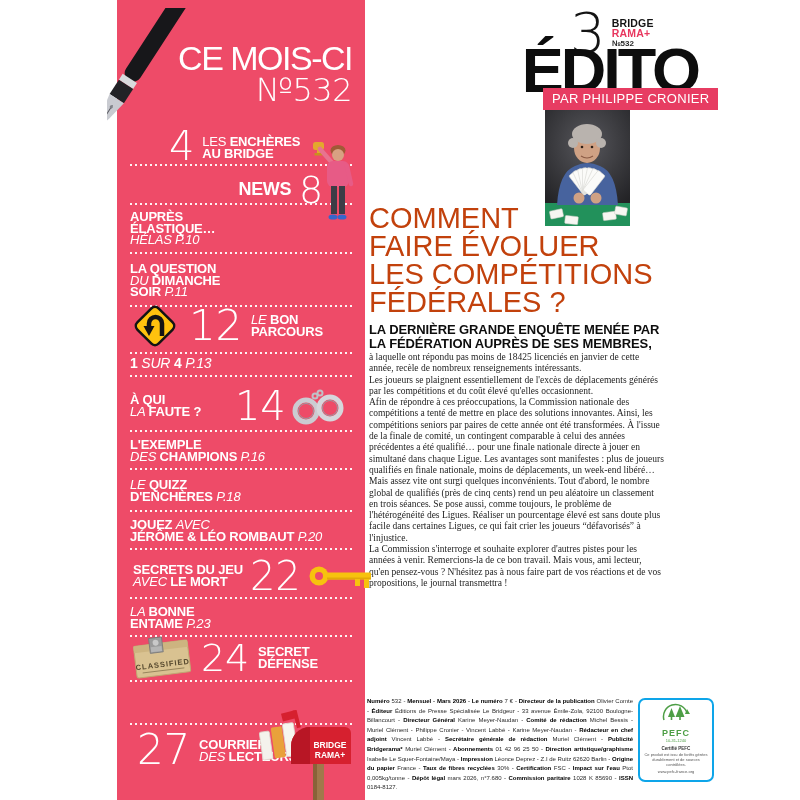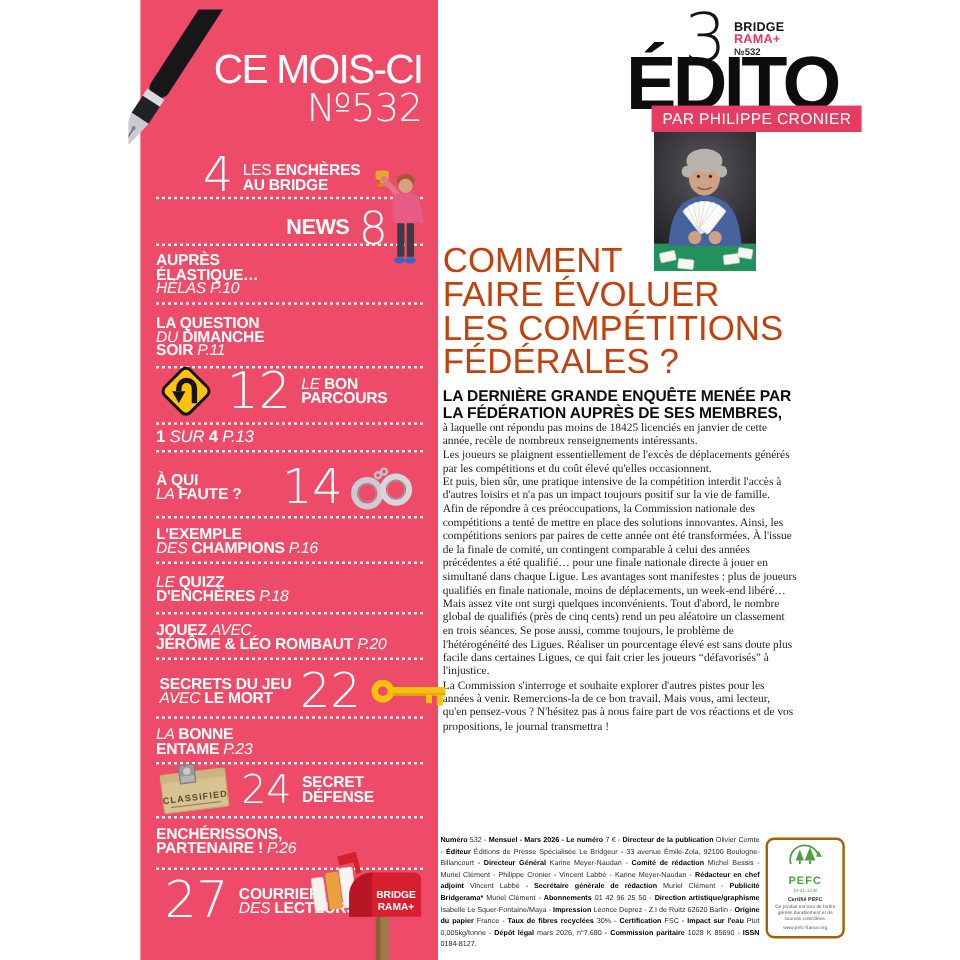--- a/index.html
+++ b/index.html
@@ -40,21 +40,21 @@
   #lead{position:absolute;left:369px;top:323px;width:304px;font-size:13px;line-height:13.6px;
         font-weight:bold;color:#0d0d0d;letter-spacing:-.1px}
   #body-text{position:absolute;left:369px;top:352px;width:295px;font-family:"Liberation Serif",serif;
              font-size:9.5px;line-height:11.3px;color:#1d1d1d}
   #body-text p{margin:0}
 
   
   #masthead{position:absolute;left:367px;top:697px;width:266px;font-size:6px;line-height:9.6px;
             color:#2b2b2b;text-align:justify}
   #masthead .s-b{color:#000}
-  #pefc{position:absolute;left:638px;top:698px;width:66px;height:84px;border:2px solid #a16207;border-radius:7px;
+  #pefc{position:absolute;left:638px;top:698px;width:76px;height:84px;border:2px solid #0ea5e9;border-radius:7px;
         background:#fff;text-align:center;padding:3px 2px;box-sizing:border-box}
   #pefc .pefc-name{color:#4d9e45;font-weight:bold;font-size:9px;letter-spacing:1px;line-height:9px}
   #pefc .pefc-code{color:#4d9e45;font-size:4px;line-height:5px}
   #pefc .pefc-cert{font-size:4.5px;font-weight:bold;color:#333;margin-top:3px;line-height:5px}
   #pefc .pefc-desc{font-size:4px;color:#555;line-height:4.8px;margin-top:2px}
   #pefc .pefc-url{font-size:4px;color:#555;margin-top:3px;line-height:4.5px}
 </style>
 </head>
 <body>
 
@@ -206,32 +206,28 @@
         <g transform="rotate(-7 31 23)">
           <rect x="4" y="8" width="54" height="32" rx="2" fill="#d9c291" stroke="#bfa873" stroke-width="1"></rect>
           <rect x="4" y="8" width="54" height="7" fill="#cdb480"></rect>
           <rect x="20" y="2" width="13" height="15" fill="#9a9a9a" stroke="#777" stroke-width="0.8"></rect>
           <circle cx="26.5" cy="7" r="3" fill="#c9c9c9"></circle>
           <rect x="21" y="11" width="11" height="5" fill="#b5b5b5"></rect>
           <text x="31" y="32" text-anchor="middle" font-family="Liberation Sans, sans-serif" font-size="7.5" font-weight="bold" letter-spacing="1" fill="#55482e">CLASSIFIED</text>
           <line x1="10" y1="35.5" x2="52" y2="35.5" stroke="#8c7a52" stroke-width="0.8"></line>
         </g>
       </svg>
-      <span class="num" style="margin-left:8px;font-size:33px">24</span>
+      <span class="num" style="margin-left:8px;font-size:38px">24</span>
       <span style="margin-left:9px">
         <div class="l"><span>SECRET</span></div>
         <div class="l"><span>DÉFENSE</span></div>
       </span>
     </div>
     <div class="sep" style="top:680px"></div>
 
-    <div class="toc-item" style="left:13px;top:689px">
-      <div class="l"><span>ENCHÉRISSONS,</span></div>
-      <div class="l"><span>PARTENAIRE ! </span><span class="s-li">P.26</span></div>
-    </div>
     <div class="sep" style="top:723px"></div>
 
     <div class="toc-item row" style="left:20px;top:732px">
       <span class="num" style="font-size:42px">27</span>
       <span style="margin-left:9px;padding-top:2px">
         <div class="l"><span>COURRIER</span></div>
         <div class="l"><span class="s-li">DES </span><span>LECTEURS</span></div>
       </span>
     </div>
 
@@ -309,21 +305,20 @@
     <div>FAIRE ÉVOLUER</div>
     <div>LES COMPÉTITIONS</div>
     <div>FÉDÉRALES ?</div>
   </div>
 
   <div id="lead">LA DERNIÈRE GRANDE ENQUÊTE MENÉE PAR LA FÉDÉRATION AUPRÈS DE SES MEMBRES,</div>
 
   <div id="body-text">
     <p>à laquelle ont répondu pas moins de 18425 licenciés en janvier de cette année, recèle de nombreux renseignements intéressants.</p>
     <p>Les joueurs se plaignent essentiellement de l'excès de déplacements générés par les compétitions et du coût élevé qu'elles occasionnent.</p>
-    <p>Et puis, bien sûr, une pratique intensive de la compétition interdit l'accès à d'autres loisirs et n'a pas un impact toujours positif sur la vie de famille.</p>
     <p>Afin de répondre à ces préoccupations, la Commission nationale des compétitions a tenté de mettre en place des solutions innovantes. Ainsi, les compétitions seniors par paires de cette année ont été transformées. À l'issue de la finale de comité, un contingent comparable à celui des années précédentes a été qualifié… pour une finale nationale directe à jouer en simultané dans chaque Ligue. Les avantages sont manifestes : plus de joueurs qualifiés en finale nationale, moins de déplacements, un week-end libéré… Mais assez vite ont surgi quelques inconvénients. Tout d'abord, le nombre global de qualifiés (près de cinq cents) rend un peu aléatoire un classement en trois séances. Se pose aussi, comme toujours, le problème de l'hétérogénéité des Ligues. Réaliser un pourcentage élevé est sans doute plus facile dans certaines Ligues, ce qui fait crier les joueurs “défavorisés” à l'injustice.</p>
     <p>La Commission s'interroge et souhaite explorer d'autres pistes pour les années à venir. Remercions-la de ce bon travail. Mais vous, ami lecteur, qu'en pensez-vous ? N'hésitez pas à nous faire part de vos réactions et de vos propositions, le journal transmettra !</p>
   </div>
 
   <div id="masthead"><span class="s-b">Numéro </span><span>532 - </span><span class="s-b">Mensuel - Mars 2026 - Le numéro </span><span>7 € - </span><span class="s-b">Directeur de la publication </span><span>Olivier Comte - </span><span class="s-b">Éditeur </span><span>Éditions de Presse Spécialisée Le Bridgeur - 33 avenue Émile-Zola, 92100 Boulogne-Billancourt - </span><span class="s-b">Directeur Général </span><span>Karine Meyer-Naudan - </span><span class="s-b">Comité de rédaction </span><span>Michel Bessis - Muriel Clément - Philippe Cronier - Vincent Labbé - Karine Meyer-Naudan - </span><span class="s-b">Rédacteur en chef adjoint </span><span>Vincent Labbé - </span><span class="s-b">Secrétaire générale de rédaction </span><span>Muriel Clément - </span><span class="s-b">Publicité Bridgerama* </span><span>Muriel Clément - </span><span class="s-b">Abonnements </span><span>01 42 96 25 50 - </span><span class="s-b">Direction artistique/graphisme </span><span>Isabelle Le Squer-Fontaine/Maya - </span><span class="s-b">Impression </span><span>Léonce Deprez - Z.I de Ruitz 62620 Barlin - </span><span class="s-b">Origine du papier </span><span>France - </span><span class="s-b">Taux de fibres recyclées </span><span>30% - </span><span class="s-b">Certification </span><span>FSC - </span><span class="s-b">Impact sur l'eau </span><span>Ptot 0,005kg/tonne - </span><span class="s-b">Dépôt légal </span><span>mars 2026, n°7.680 - </span><span class="s-b">Commission paritaire </span><span>1028 K 85690 - </span><span class="s-b">ISSN </span><span>0184-8127.</span></div>
 
   <div id="pefc">
     <svg width="30" height="22" viewBox="0 0 30 22">
       <path d="M3 17 A 11.5 11.5 0 0 1 26 10" fill="none" stroke="#4d9e45" stroke-width="1.5"></path>
       <polygon points="26,6 29,11 24,11" fill="#4d9e45"></polygon>

